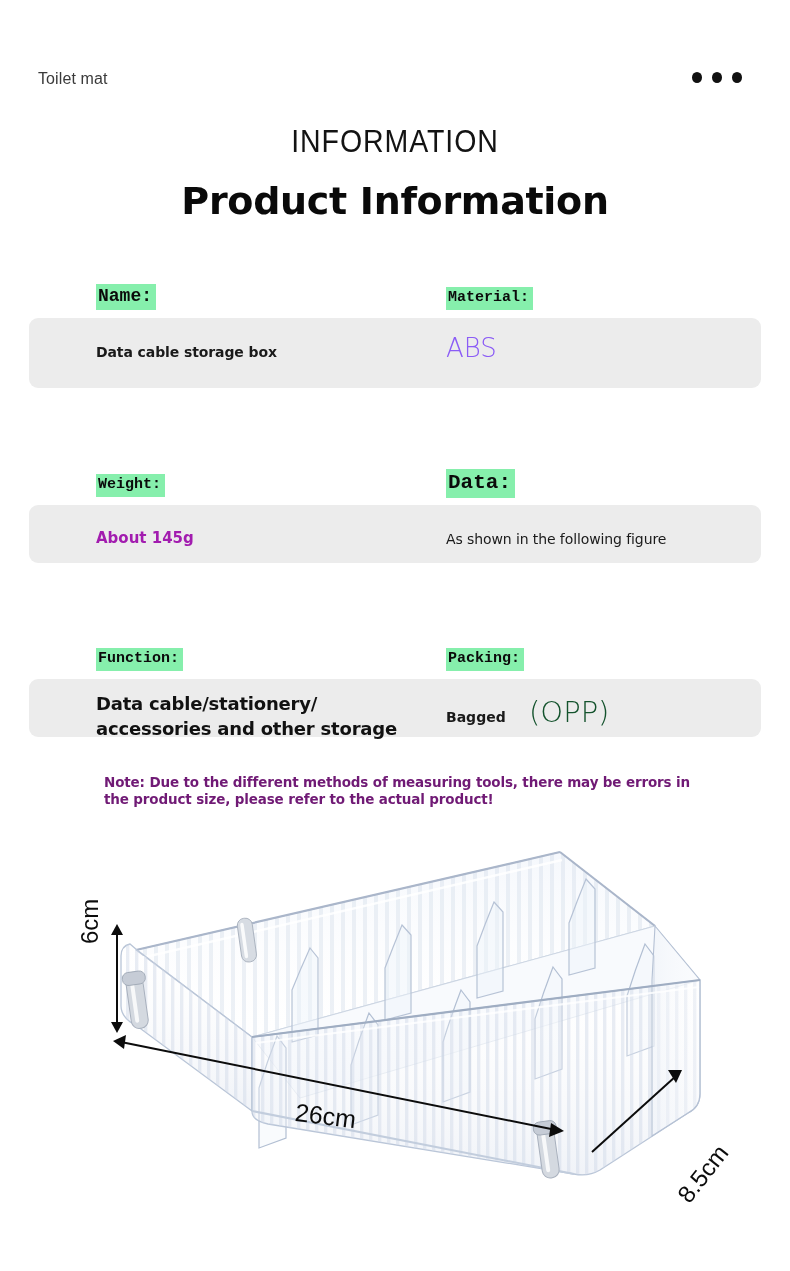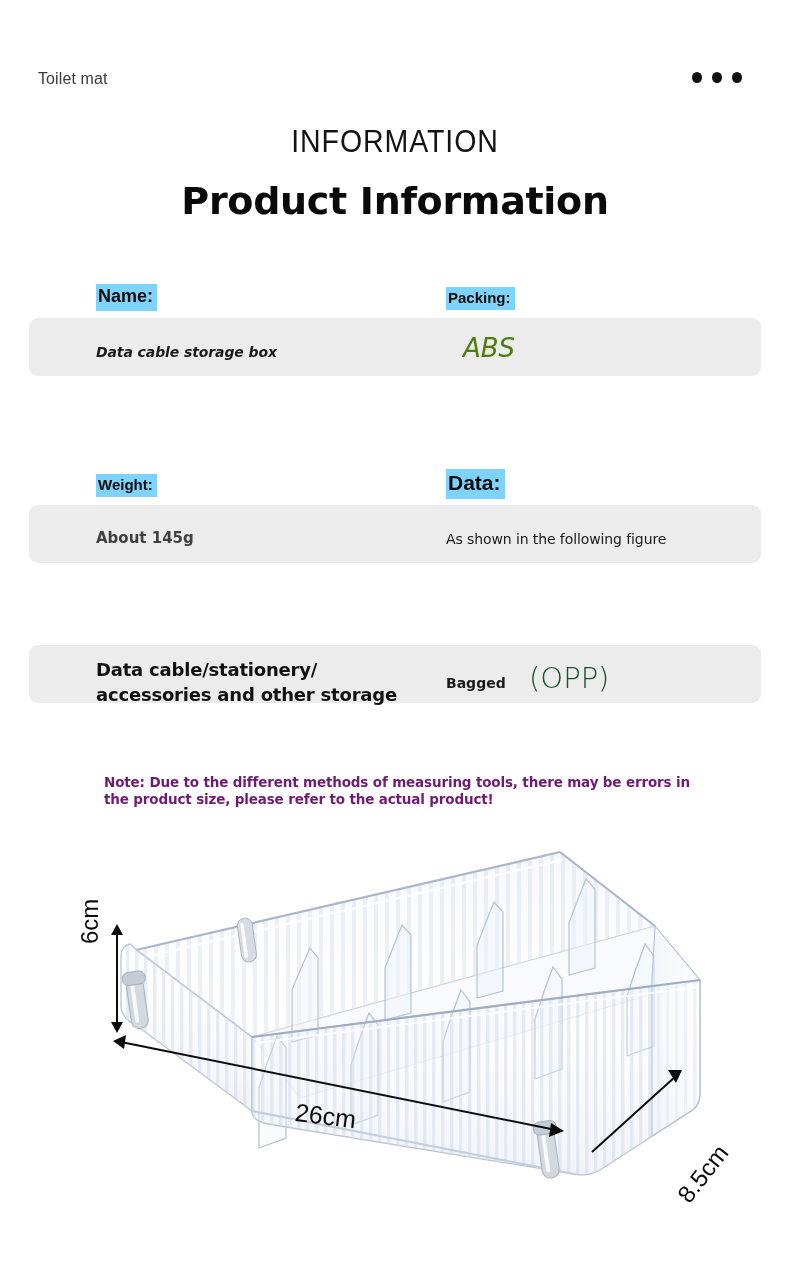--- a/index.html
+++ b/index.html
@@ -76,22 +76,22 @@
     font-family: "DejaVu Sans", sans-serif;
   }
 
   
   .spec-block { position: absolute; left: 0; width: 790px; }
   .labels { position: relative; height: 34px; }
   .lbl {
     position: absolute;
     font-weight: bold;
     color: #0b0b0b;
-    background: #7dd3fc;
-    font-family: Liberation Sans, sans-serif;
+    background: #86efac;
+    font-family: Liberation Mono, monospace;
     white-space: nowrap;
     padding: 2px 4px 4px 2px;
   }
   .lbl.col1 { left: 96px; }
   .lbl.col2 { left: 446px; }
   .lbl.sz-m  { font-size: 18px; top: 0px; }
   .lbl.sz-s  { font-size: 15px; top: 3px; }
   .lbl.sz-l  { font-size: 21px; top: -2px; }
 
   .bar {
@@ -102,22 +102,22 @@
     border-radius: 9px;
   }
   .bar .cell {
     position: absolute;
     font-family: "DejaVu Sans", sans-serif;
   }
   .cell.c1 { left: 67px; }
   .cell.c2 { left: 417px; }
 
   .v-name   { font-size: 14px; font-weight: bold; color: #1a1a1a; top: 26px; letter-spacing: -0.1px;}
-  .v-mat    { font-size: 26px; font-weight: 300; color: #4d7c0f; top: 15px; font-family: "Liberation Sans", sans-serif; margin-left: 17px;}
-  .v-weight { font-size: 15px; font-weight: bold; color: #404040; top: 24px; }
+  .v-mat    { font-size: 26px; font-weight: 300; color: #8b5cf6; top: 15px; font-family: "Liberation Sans", sans-serif;}
+  .v-weight { font-size: 15px; font-weight: bold; color: #a21caf; top: 24px; }
   .v-size   { font-size: 14px; font-weight: normal; color: #1a1a1a; top: 26px; letter-spacing: -0.1px;}
   .v-func   { font-size: 18px; font-weight: bold; color: #111; top: 12px; line-height: 25px; letter-spacing: -0.2px;}
   .v-pack   { font-size: 14px; font-weight: bold; color: #1a1a1a; top: 30px; }
   .v-opp    { font-size: 29px; font-weight: 300; color: #14532d; top: 16px; left: 500px; font-family: "Liberation Sans", sans-serif;}
 
   
   .note {
     position: absolute;
     left: 104px;
     top: 774px;
@@ -162,40 +162,44 @@
     <span></span>
   </div>
 </div>
 
 <div class="eyebrow">INFORMATION</div>
 <div class="headline">Product Information</div>
 
 <div class="spec-block" style="top:284px;">
   <div class="labels">
     <div class="lbl col1 sz-m">Name:</div>
-    <div class="lbl col2 sz-s">Packing:</div>
-  </div>
-  <div class="bar" style="height:58px;font-style:italic;">
+    <div class="lbl col2 sz-s">Material:</div>
+  </div>
+  <div class="bar" style="height:70px;">
     <div class="cell c1 v-name">Data cable storage box</div>
     <div class="cell c2 v-mat">ABS</div>
   </div>
 </div>
 
 <div class="spec-block" style="top:471px;">
   <div class="labels">
     <div class="lbl col1 sz-s">Weight:</div>
     <div class="lbl col2 sz-l">Data:</div>
   </div>
   <div class="bar" style="height:58px;">
     <div class="cell c1 v-weight">About 145g</div>
     <div class="cell c2 v-size">As shown in the following figure</div>
   </div>
 </div>
 
 <div class="spec-block" style="top:645px;">
+  <div class="labels">
+    <div class="lbl col1 sz-s">Function:</div>
+    <div class="lbl col2 sz-s">Packing:</div>
+  </div>
   <div class="bar" style="height:58px;">
     <div class="cell c1 v-func" style="white-space:pre;">Data cable/stationery/
 accessories and other storage</div>
     <div class="cell c2 v-pack">Bagged</div>
     <div class="cell v-opp">(OPP)</div>
   </div>
 </div>
 
 <div class="note">Note: Due to the different methods of measuring tools, there may be errors in the product size, please refer to the actual product!</div>
 

